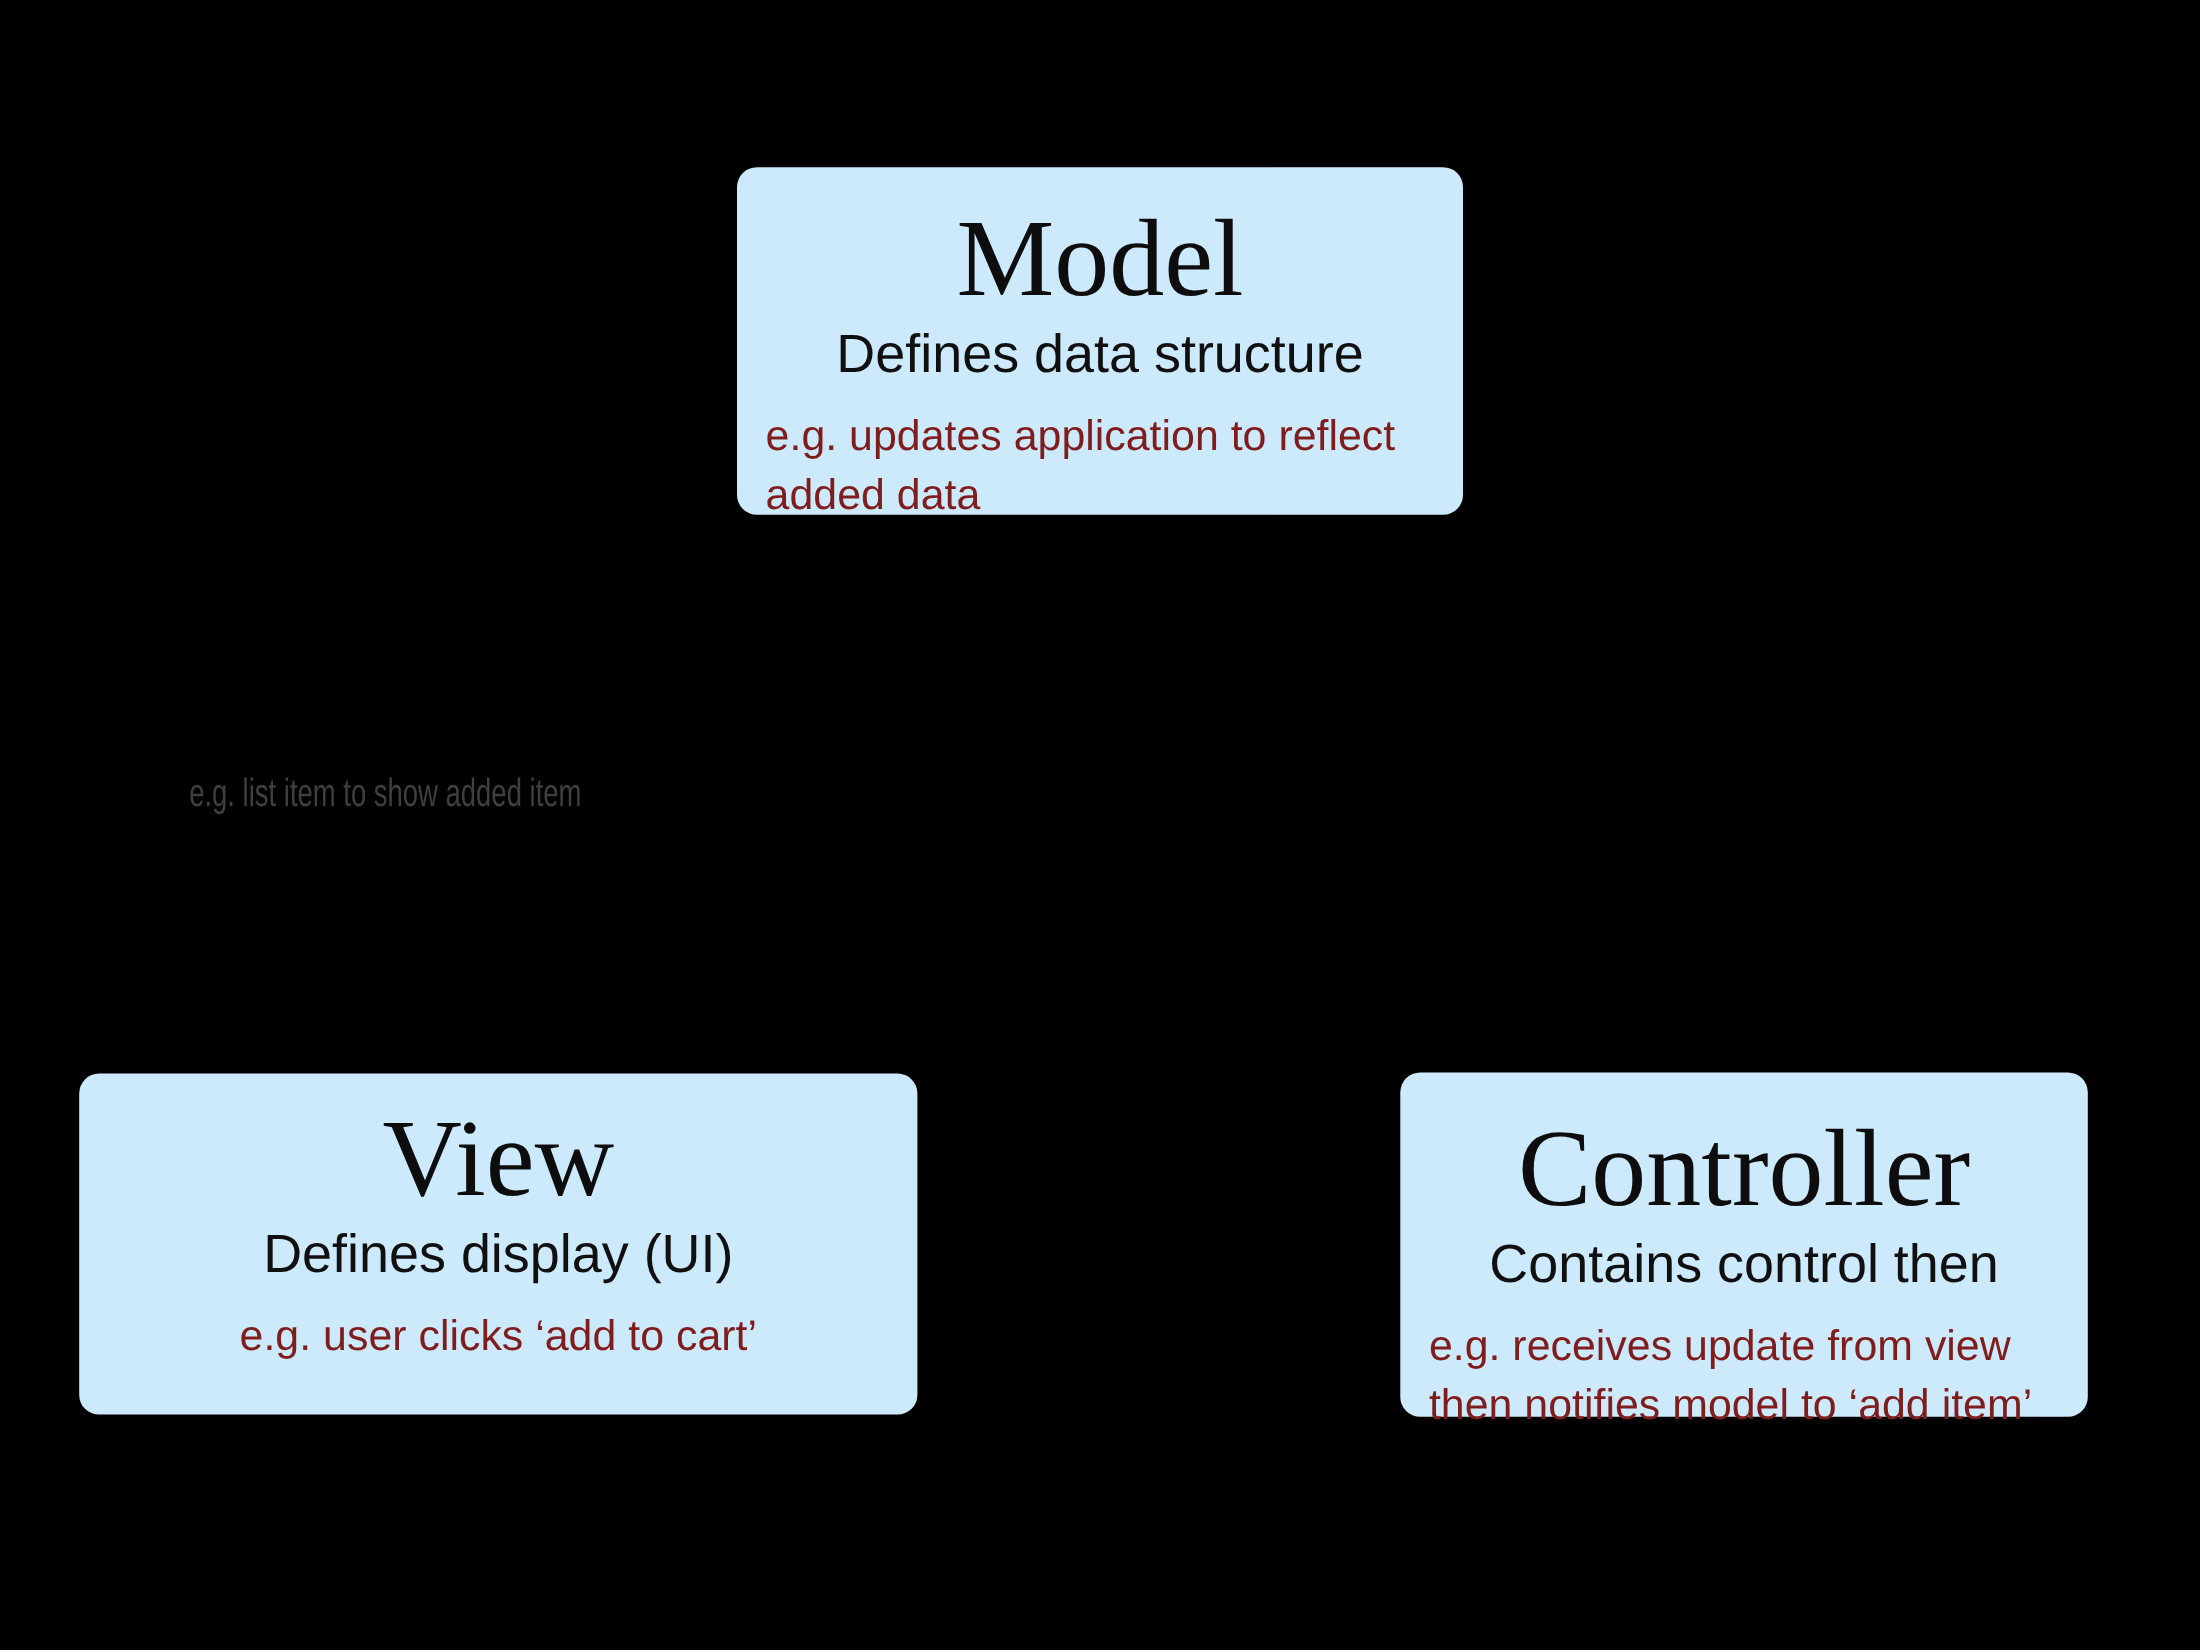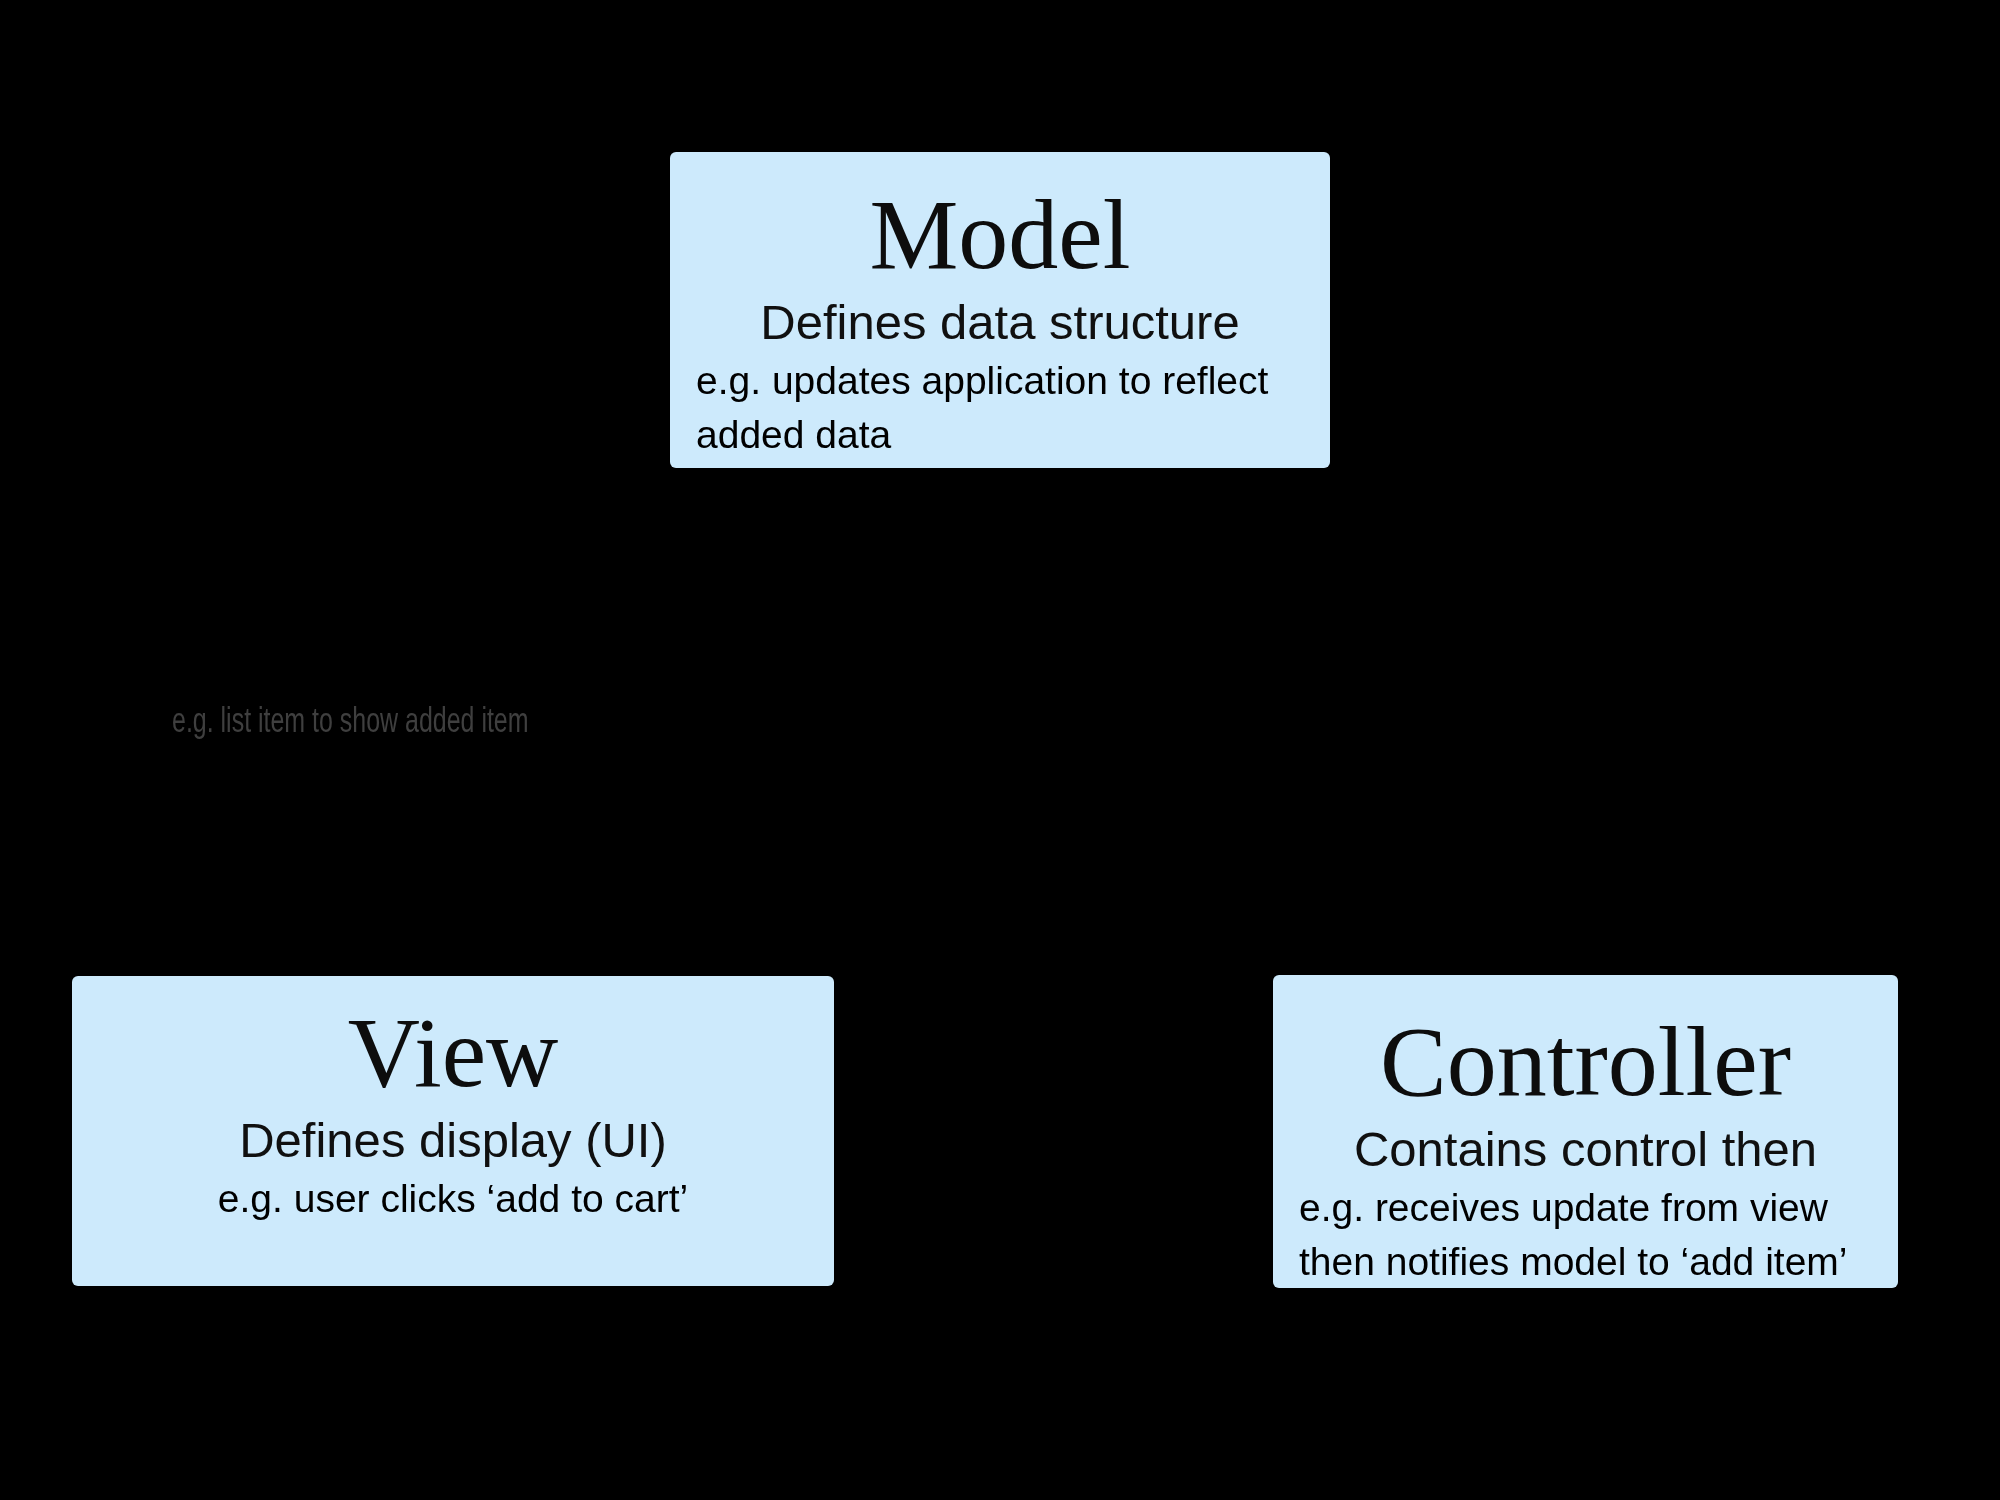--- a/index.html
+++ b/index.html
@@ -11,21 +11,21 @@
     position: relative;
     width: 2000px;
     height: 1500px;
     background: #000000;
     overflow: hidden;
     font-family: "Liberation Sans", sans-serif;
   }
   .box {
     position: absolute;
     background: #cdeafc;
-    border-radius: 6px;
+    border-radius: 18px;
     display: flex;
     flex-direction: column;
     align-items: center;
     box-sizing: border-box;
   }
   .box-model      { left: 670px;  top: 152px;  width: 660px; height: 316px; padding-top: 34px; }
   .box-view       { left: 72px;   top: 976px;  width: 762px; height: 310px; padding-top: 28px; }
   .box-controller { left: 1273px; top: 975px;  width: 625px; height: 313px; padding-top: 38px; }
 
   .box-title {
@@ -37,23 +37,23 @@
   }
   .box-subtitle {
     font-size: 49px;
     font-weight: 500;
     color: #101010;
     margin-top: 10px;
     white-space: nowrap;
   }
   .box-example {
     font-size: 39px;
-    color: #000000;
+    color: #7f1d1d;
     line-height: 1.38;
-    margin-top: 4px;
+    margin-top: 20px;
   }
   .box-example.left {
     align-self: stretch;
     text-align: left;
     padding: 0 26px;
   }
   .box-example.center {
     text-align: center;
   }
   .note {

